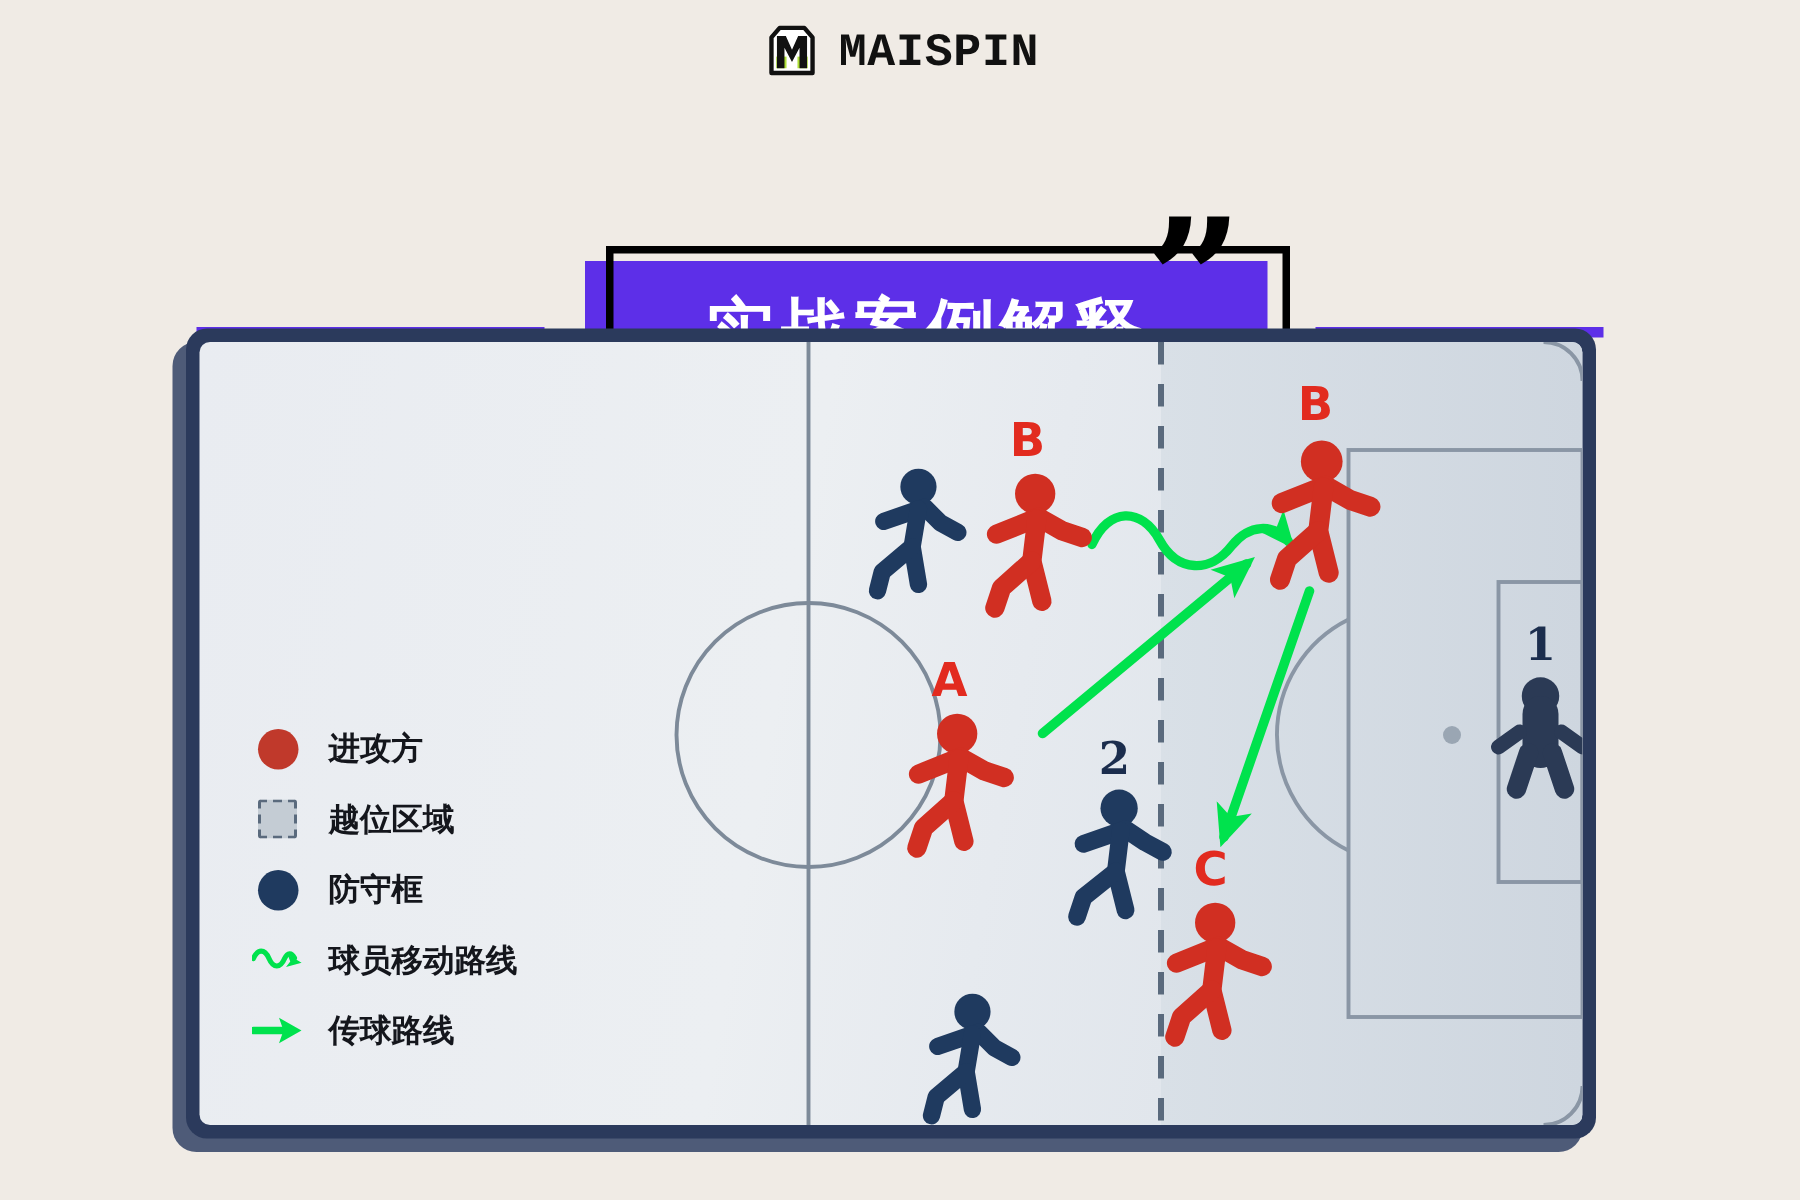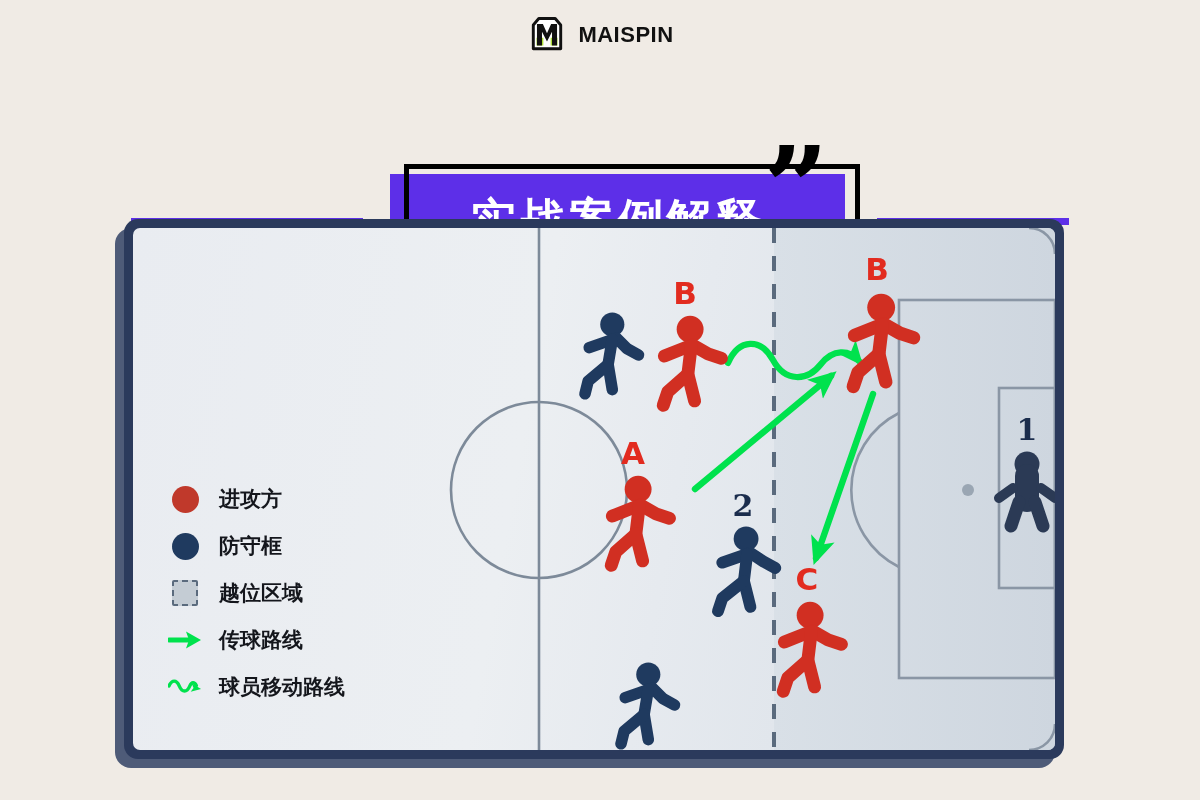--- a/index.html
+++ b/index.html
@@ -23,25 +23,25 @@
     display: flex;
     align-items: center;
     justify-content: center;
     gap: 10px;
   }
   #brand .logo-mark {
     width: 42px; height: 42px;
     display: block;
   }
   #brand .logo-text {
-    font-size: 22px;
+    font-size: 31px;
     font-weight: 900;
     letter-spacing: 0.5px;
     color: #111111;
-    font-family: Liberation Sans, sans-serif;
+    font-family: Liberation Mono, monospace;
   }
 
   
   #title-banner {
     position: absolute;
     left: 0; right: 0;
     top: 78px;
     height: 126px;
   }
   .rule {
@@ -314,45 +314,45 @@
 
   <div class="legend-row">
     <span class="legend-swatch">
       <span class="dot attack"></span>
     </span>
     <span class="legend-label">进攻方</span>
   </div>
 
   <div class="legend-row">
     <span class="legend-swatch">
+      <span class="offside-box"></span>
+    </span>
+    <span class="legend-label">越位区域</span>
+  </div>
+
+  <div class="legend-row">
+    <span class="legend-swatch">
       <span class="dot defend"></span>
     </span>
     <span class="legend-label">防守框</span>
   </div>
 
   <div class="legend-row">
     <span class="legend-swatch">
-      <span class="offside-box"></span>
-    </span>
-    <span class="legend-label">越位区域</span>
+      <svg width="36" height="22" viewBox="0 0 36 22">
+        <path d="M 1 10 C 4 3, 9 3, 12 10 C 15 17, 20 17, 23 10 C 25 5.5, 28 5.5, 30 9.5" fill="none" stroke="#00e24d" stroke-width="3.6" stroke-linecap="round"></path>
+        <path d="M 25 7 L 35 13 L 24 16 L 27 12 Z" fill="#00e24d"></path>
+      </svg>
+    </span>
+    <span class="legend-label">球员移动路线</span>
   </div>
 
   <div class="legend-row">
     <span class="legend-swatch">
       <svg width="34" height="20" viewBox="0 0 34 20">
         <line x1="1" y1="10" x2="22" y2="10" stroke="#00e24d" stroke-width="5" stroke-linecap="round"></line>
         <path d="M 18 1.5 L 33 10 L 18 18.5 L 21 10 Z" fill="#00e24d"></path>
       </svg>
     </span>
     <span class="legend-label">传球路线</span>
   </div>
 
-  <div class="legend-row">
-    <span class="legend-swatch">
-      <svg width="36" height="22" viewBox="0 0 36 22">
-        <path d="M 1 10 C 4 3, 9 3, 12 10 C 15 17, 20 17, 23 10 C 25 5.5, 28 5.5, 30 9.5" fill="none" stroke="#00e24d" stroke-width="3.6" stroke-linecap="round"></path>
-        <path d="M 25 7 L 35 13 L 24 16 L 27 12 Z" fill="#00e24d"></path>
-      </svg>
-    </span>
-    <span class="legend-label">球员移动路线</span>
-  </div>
-
 </div>
 
 </body></html>

